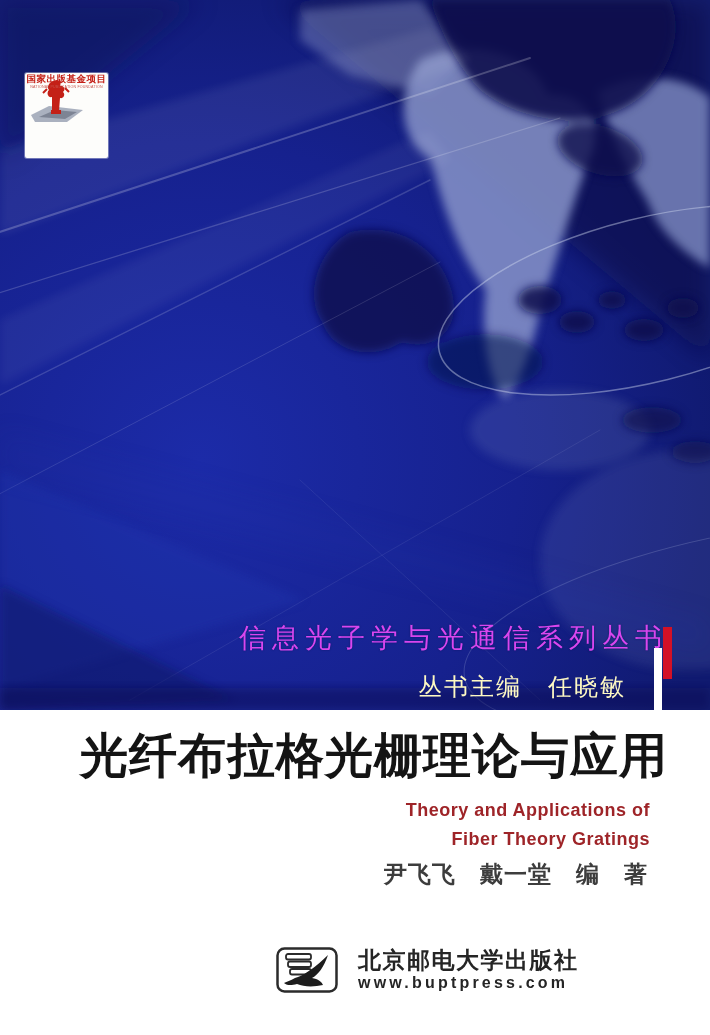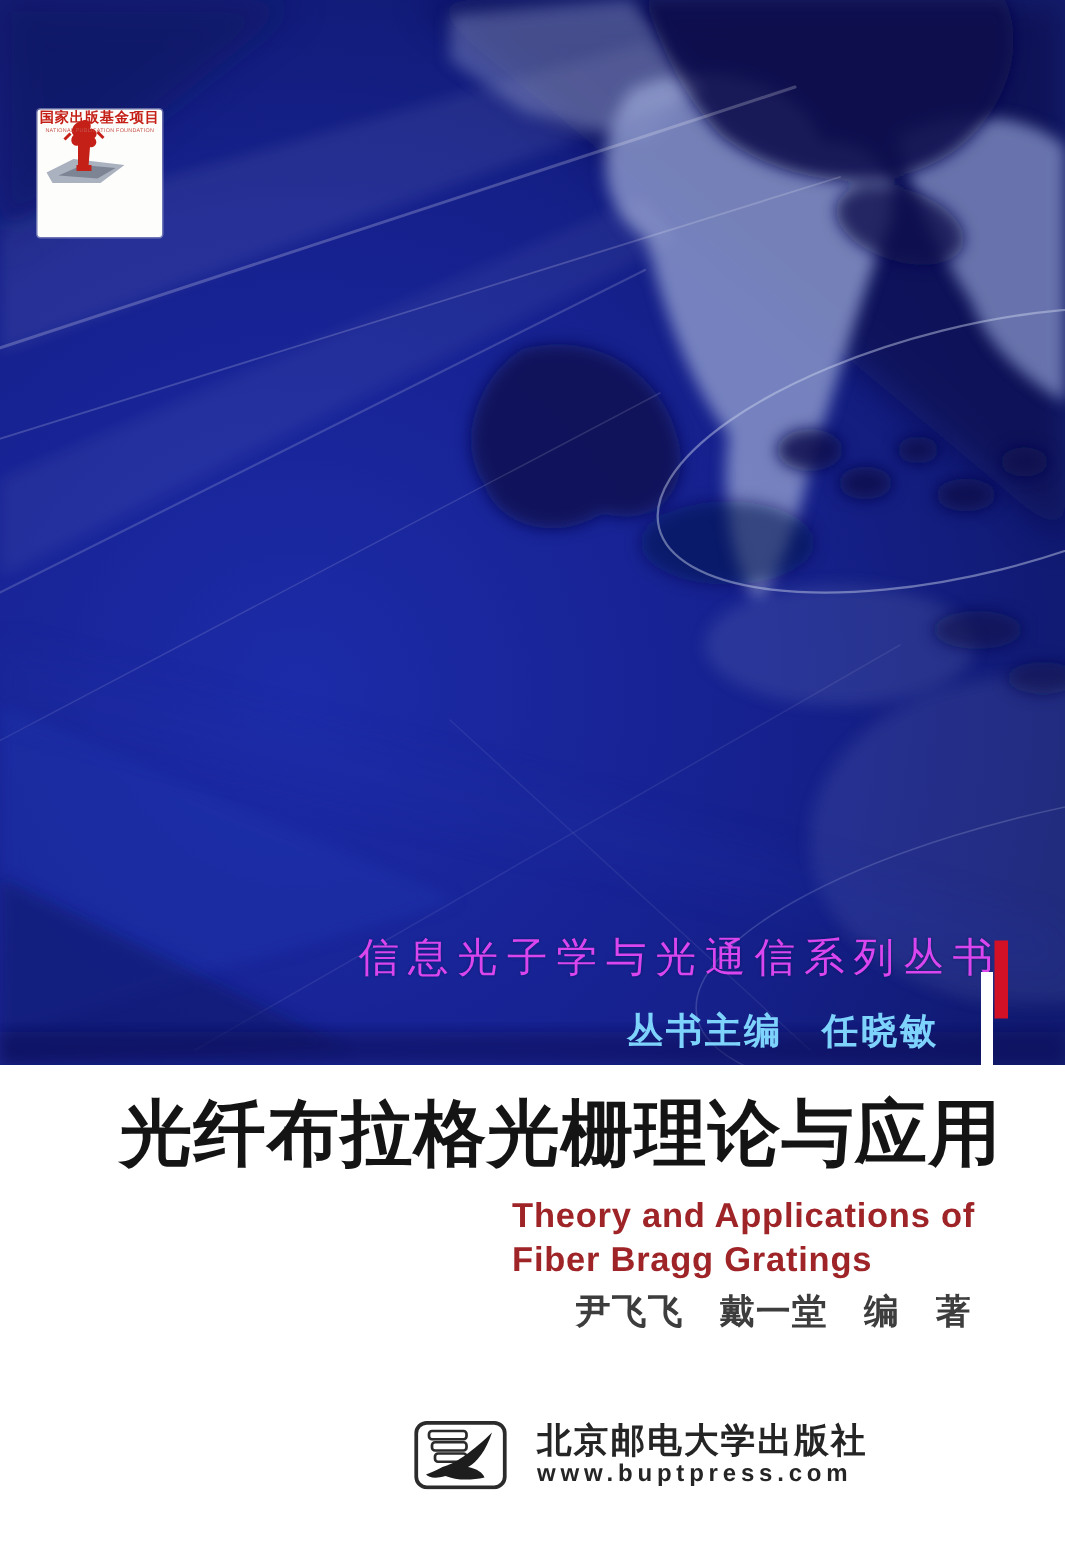--- a/index.html
+++ b/index.html
@@ -57,23 +57,23 @@
     color: #d946ef;
     font-size: 27px;
     font-weight: 400;
     letter-spacing: 6px;
     white-space: nowrap;
     text-shadow: 0 0 2px rgba(0,0,40,0.4);
   }
   .series-editor {
     position: absolute;
     right: 84px; top: 671px;
-    color: #7dd3fc;
+    color: #fef9c3;
     font-size: 24px;
-    font-weight: 700;
+    font-weight: 400;
     letter-spacing: 2px;
     white-space: nowrap;
   }
   .deco-white-bar {
     position: absolute;
     left: 654px; top: 648px;
     width: 8px; height: 62px;
     background: #ffffff;
   }
   .deco-red-bar {
@@ -99,22 +99,23 @@
     font-family: "Liberation Serif", "DejaVu Serif", serif;
     font-size: 48px;
     font-weight: 700;
     letter-spacing: 1px;
     color: #141414;
     white-space: nowrap;
   }
   .english-title {
     position: absolute;
     right: 60px; top: 86px;
+    text-align: right;
     color: #9e2428;
-    font-size: 23px;
+    font-size: 18px;
     font-weight: 700;
     line-height: 29px;
     letter-spacing: 0.5px;
     white-space: nowrap;
   }
   .authors {
     position: absolute;
     right: 62px; top: 149px;
     color: #3d3d3d;
     font-size: 23px;
@@ -236,21 +237,21 @@
     <div class="series-editor">丛书主编　任晓敏</div>
     <div class="deco-white-bar"></div>
     <div class="deco-red-bar"></div>
   </div>
 
   <div class="title-band">
     <h1 class="main-title">光纤布拉格光栅理论与应用</h1>
 
     <div class="english-title">
       <div>Theory and Applications of</div>
-      <div>Fiber Bragg Gratings</div>
+      <div>Fiber Theory Gratings</div>
     </div>
 
     <div class="authors">尹飞飞　戴一堂　编　著</div>
 
     <div class="publisher">
       <svg class="publisher-logo" width="62" height="46" viewBox="0 0 62 46" aria-hidden="true">
         <rect x="1.5" y="1.5" width="59" height="43" rx="7" fill="#ffffff" stroke="#2b2b2b" stroke-width="2.5"></rect>
         <rect x="10" y="7" width="25" height="5.5" rx="2" fill="#ffffff" stroke="#2b2b2b" stroke-width="1.8"></rect>
         <rect x="12" y="14.5" width="23" height="5.5" rx="2" fill="#ffffff" stroke="#2b2b2b" stroke-width="1.8"></rect>
         <rect x="14" y="22" width="21" height="5.5" rx="2" fill="#ffffff" stroke="#2b2b2b" stroke-width="1.8"></rect>

